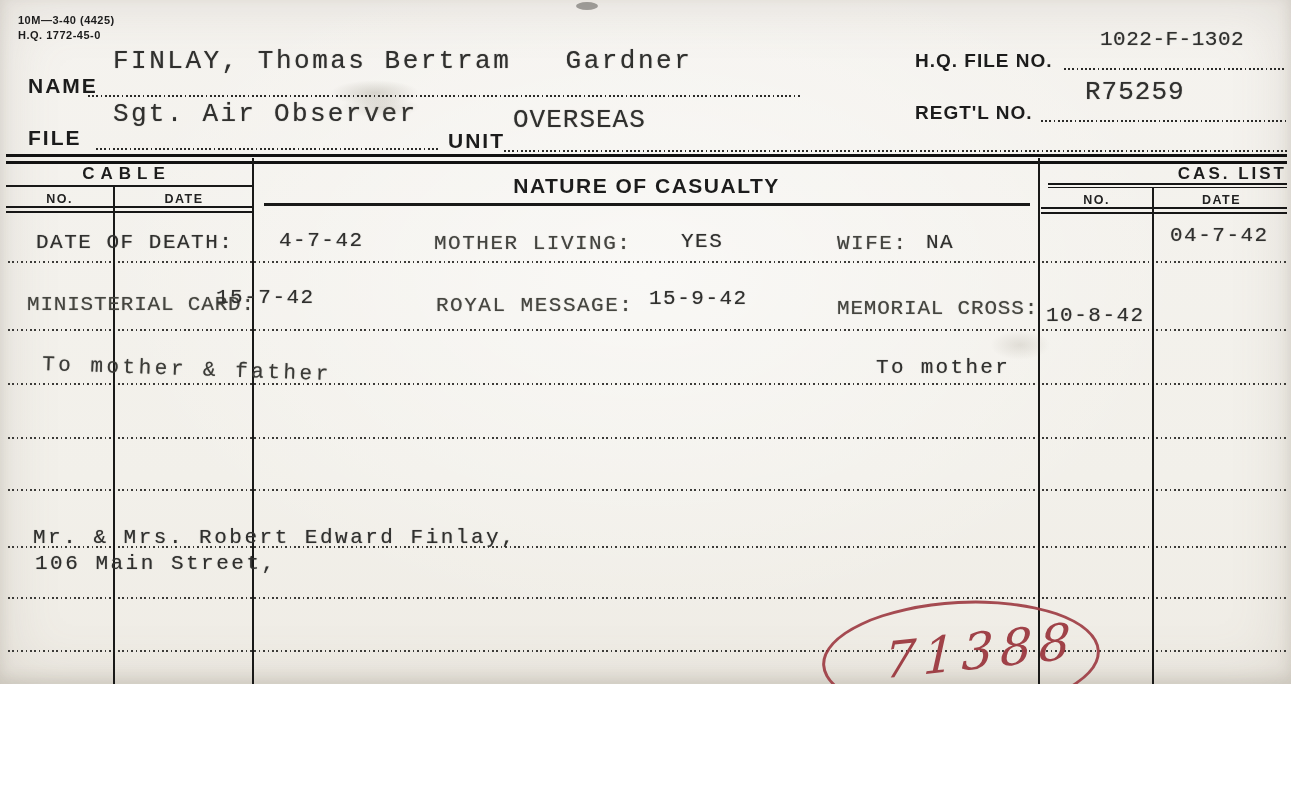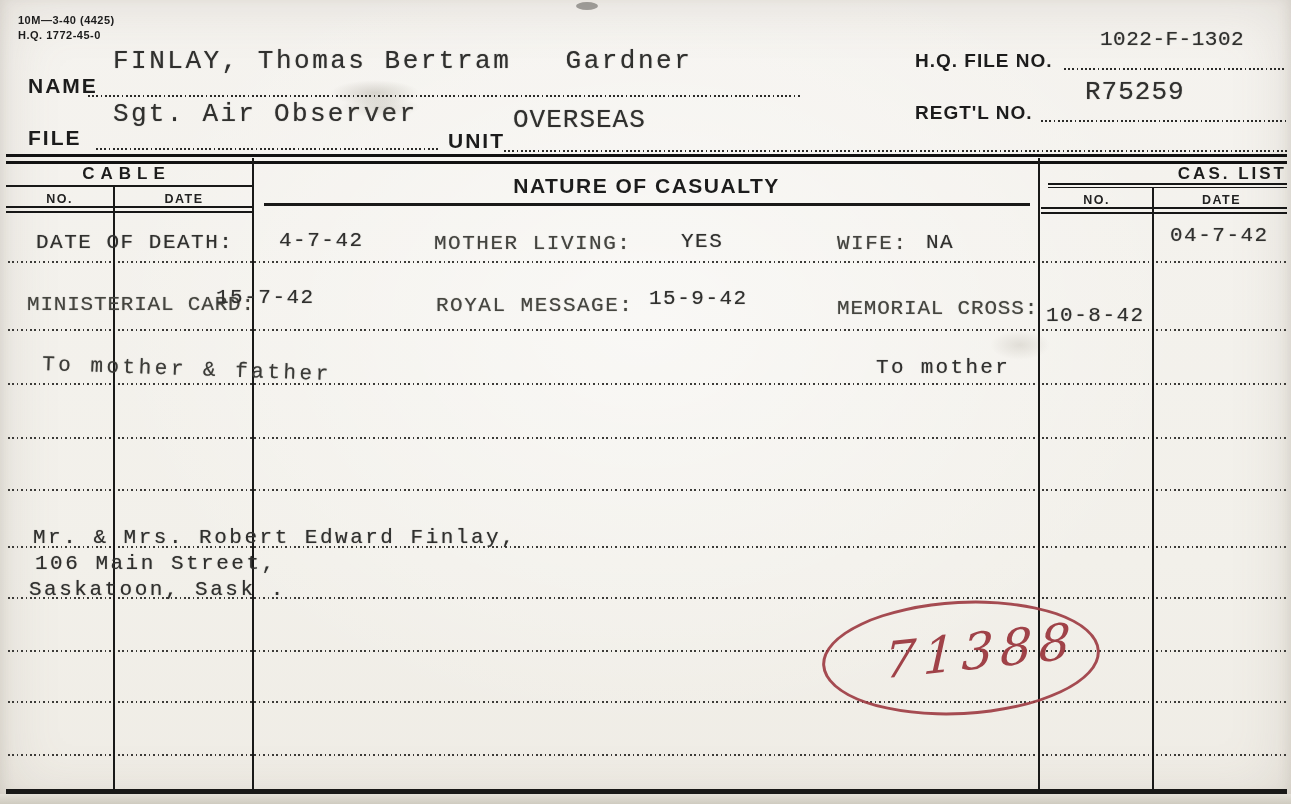--- a/index.html
+++ b/index.html
@@ -1,18 +1,18 @@
 <!DOCTYPE html>
 <html><head>
 <meta charset="utf-8">
 <style>
   html,body{margin:0;padding:0;background:#ffffff;}
   .card{
     position:relative;
-    width:1291px;height:804px;
+    width:1291px;height:684px;
     background:
       radial-gradient(ellipse at 50% 40%, rgba(255,255,255,0.5), rgba(0,0,0,0) 60%),
       linear-gradient(180deg,#f5f3ef 0%, #f2f0ea 70%, #efece5 100%);
     overflow:hidden;
     font-family:"Liberation Sans", sans-serif;
     box-shadow: inset 0 0 60px rgba(120,108,86,0.18), inset 0 -6px 14px rgba(90,80,60,0.15);
   }
   .abs{position:absolute;}
   
   .printed{color:#1c1c1c;font-weight:700;letter-spacing:2px;white-space:nowrap;}
@@ -123,21 +123,20 @@
   <div class="abs typed t21" style="left:436px;top:295px;color:#45453f;">ROYAL MESSAGE:</div>
   <div class="abs typed t21" style="left:649px;top:288px;">15-9-42</div>
   <div class="abs typed t21" style="left:837px;top:298px;letter-spacing:0.8px;color:#45453f;">MEMORIAL CROSS:</div>
   <div class="abs typed t21" style="left:1046px;top:305px;">10-8-42</div>
 
   <div class="abs typed t21" style="left:42px;top:359px;letter-spacing:3.5px;transform:rotate(2deg);color:#3b3b37;">To mother &amp; father</div>
   <div class="abs typed t21" style="left:876px;top:357px;letter-spacing:2.3px;">To mother</div>
 
   <div class="abs typed t21" style="left:33px;top:527px;letter-spacing:2.5px;">Mr. &amp; Mrs. Robert Edward Finlay,</div>
   <div class="abs typed t21" style="left:35px;top:553px;letter-spacing:2.5px;">106 Main Street,</div>
-  <div class="abs typed t21" style="left:29px;top:579px;letter-spacing:2.5px;">Saskatoon, Sask .</div>
 
   <div class="abs stamp-ellipse" style="left: 822px; top: 601px; width: 272px; height: 108px; color: rgb(156, 57, 64); border-color: rgb(156, 57, 64);"></div>
   <div class="abs stamp-num" style="left: 884px; top: 622px; color: rgb(156, 57, 64); border-color: rgb(156, 57, 64);">71388</div>
 
   <div class="abs smudge" style="left:576px;top:2px;width:22px;height:8px;background:rgba(60,58,54,0.45);"></div>
   <div class="abs smudge" style="left:330px;top:80px;width:90px;height:26px;background:radial-gradient(rgba(120,112,96,0.25),rgba(0,0,0,0) 70%);"></div>
   <div class="abs smudge" style="left:340px;top:96px;width:80px;height:22px;background:radial-gradient(rgba(120,112,96,0.2),rgba(0,0,0,0) 70%);"></div>
   <div class="abs smudge" style="left:990px;top:330px;width:60px;height:30px;background:radial-gradient(rgba(130,122,104,0.18),rgba(0,0,0,0) 70%);"></div>
 </div>
 

